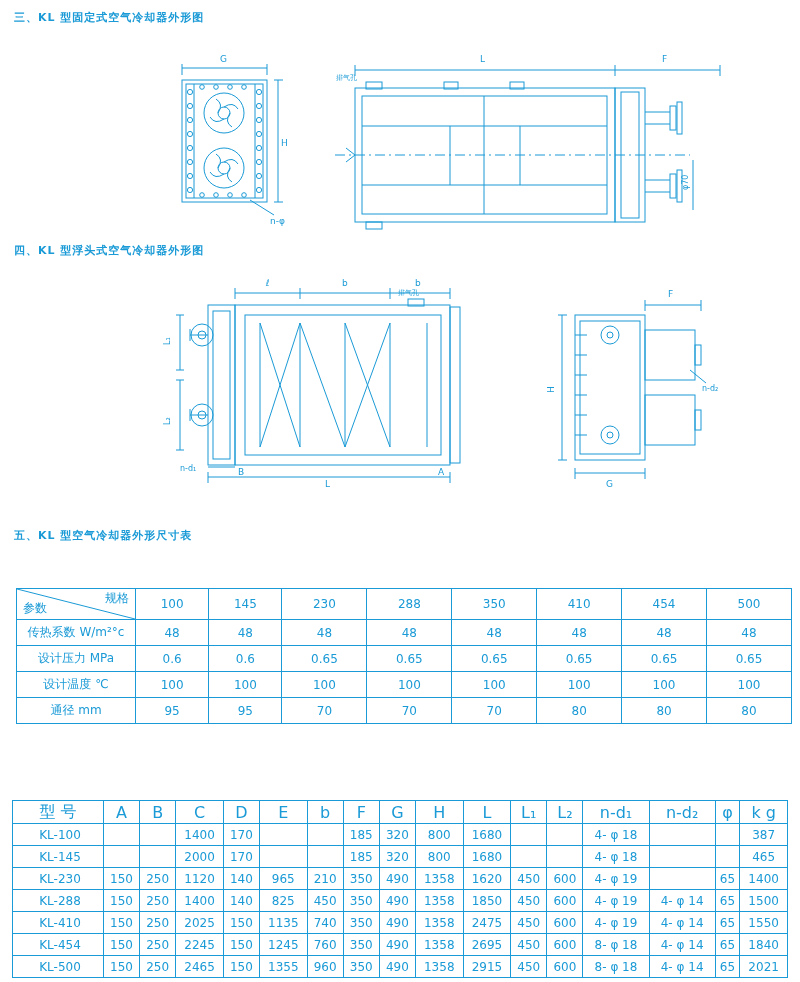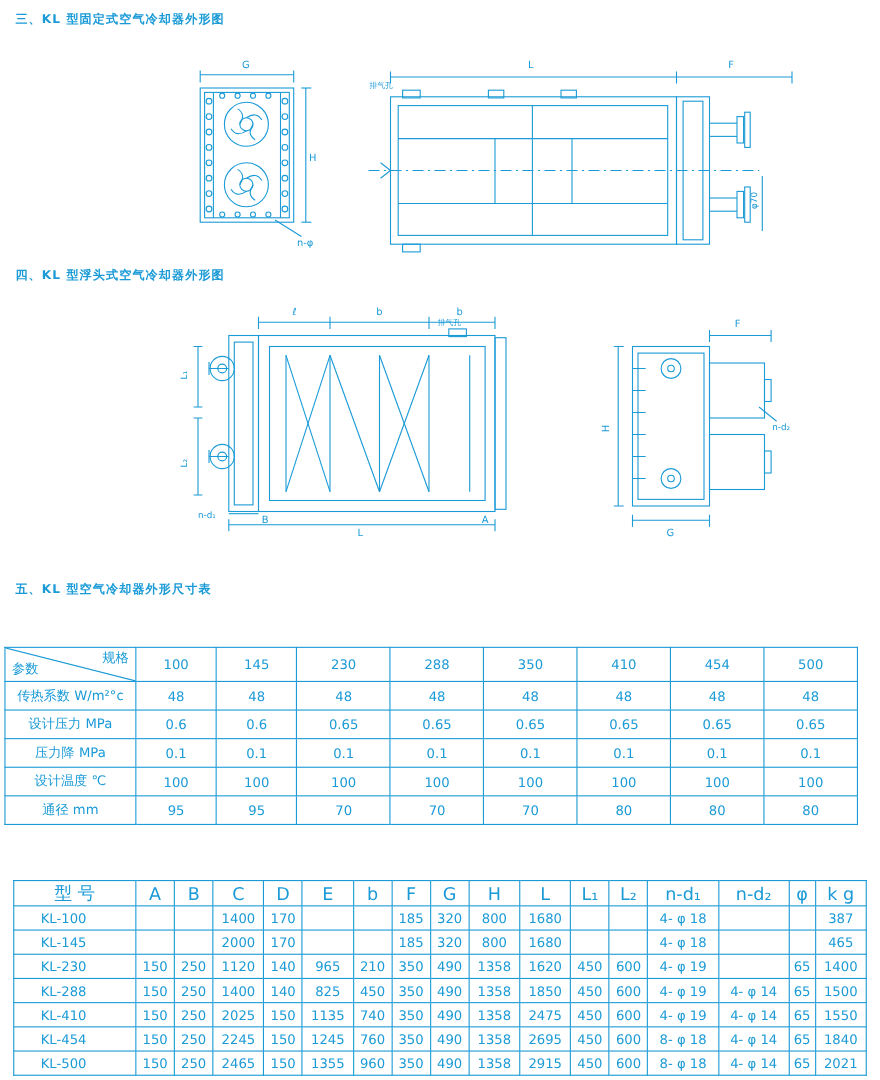--- a/index.html
+++ b/index.html
@@ -33,41 +33,41 @@
     font-size:11px;
     color:#1a9ad6;
   }
   table td,table th{
     border:1px solid #1a9ad6;
     text-align:center;
     font-weight:normal;
     padding:0;
     white-space:nowrap;
   }
-  #tbl-spec{left:4px;top:588px;width:776px;}
+  #tbl-spec{left:16px;top:588px;width:776px;}
   #tbl-spec td{height:25px;font-size:12px;}
   #tbl-spec td.rowhead{
     text-align:center;
     font-size:12px;
     width:118px;
   }
   .diag-cell{
     position:relative;
     height:30px !important;
     padding:0;
   }
   .diag-cell .p1{position:absolute;left:6px;bottom:2px;font-size:12px;}
   .diag-cell .p2{position:absolute;right:6px;top:1px;font-size:12px;}
   .diag-cell .line{
     position:absolute;left:0;top:0;width:100%;height:100%;
   }
 
   #tbl-dim{left:12px;top:800px;width:776px;}
   #tbl-dim td{height:21px;font-size:12px;}
-  #tbl-dim td.modelcol{width:86px;text-align:left;padding-left:24px;}
+  #tbl-dim td.modelcol{width:86px;text-align:center;padding-left:4px;}
   #tbl-dim th{height:22px;font-size:16px;margin-left:32px;}
 </style>
 </head>
 <body>
 
 <div class="sec-title" id="title3">三、KL 型固定式空气冷却器外形图</div>
 <div class="sec-title" id="title4">四、KL 型浮头式空气冷却器外形图</div>
 <div class="sec-title" id="title5">五、KL 型空气冷却器外形尺寸表</div>
 
 <svg class="fig" id="fig3" viewBox="0 0 640 190" xmlns="http://www.w3.org/2000/svg">
@@ -311,31 +311,20 @@
       <td>0.6</td>
       <td>0.6</td>
       <td>0.65</td>
       <td>0.65</td>
       <td>0.65</td>
       <td>0.65</td>
       <td>0.65</td>
       <td>0.65</td>
     </tr>
     <tr>
-      <td class="rowhead">压力降 MPa</td>
-      <td>0.1</td>
-      <td>0.1</td>
-      <td>0.1</td>
-      <td>0.1</td>
-      <td>0.1</td>
-      <td>0.1</td>
-      <td>0.1</td>
-      <td>0.1</td>
-    </tr>
-    <tr>
       <td class="rowhead">设计温度 ℃</td>
       <td>100</td>
       <td>100</td>
       <td>100</td>
       <td>100</td>
       <td>100</td>
       <td>100</td>
       <td>100</td>
       <td>100</td>
     </tr>

